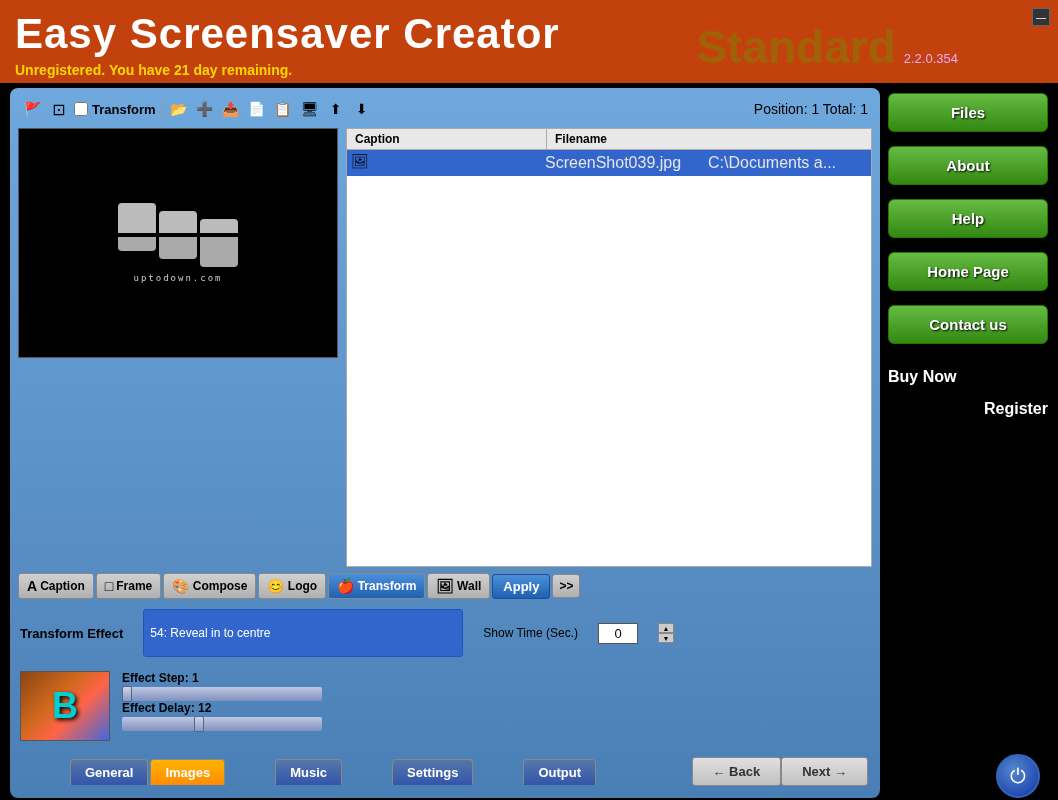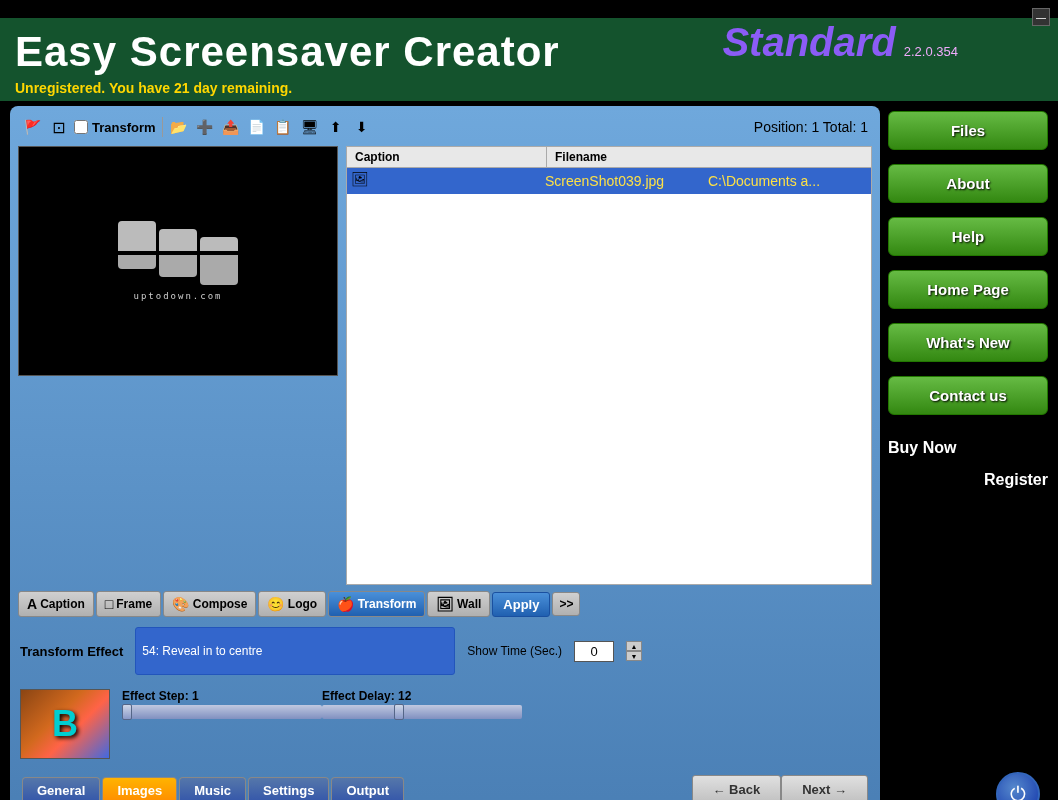--- a/index.html
+++ b/index.html
@@ -7,43 +7,41 @@
       width: 1058px;
       height: 800px;
       background: #000;
       font-family: Arial, sans-serif;
       overflow: hidden;
       position: relative;
     }
 
     
     #header {
-      background: #14532d;
+      background: #c2410c;
       padding: 10px 15px 5px 15px;
-      margin-top: 18px;
     }
     #app-title {
       font-size: 42px;
       font-weight: bold;
       color: #fff;
       letter-spacing: 1px;
     }
     #version-area {
       position: absolute;
       top: 20px;
       right: 100px;
       display: flex;
       align-items: baseline;
       gap: 8px;
     }
     #edition-label {
-      font-size: 40px;
-      font-weight: bold;
-      color: #8b5cf6;
-      font-style: italic;
+      font-size: 46px;
+      font-weight: bold;
+      color: #a16207;
     }
     #version-number {
       font-size: 13px;
       color: #f0abfc;
     }
     #unregistered-msg {
       color: #FFD700;
       font-size: 14px;
       font-weight: bold;
       margin-top: 4px;
@@ -199,22 +197,22 @@
       font-size: 14px;
     }
     .file-row-caption {
       width: 170px;
       font-size: 12px;
       color: #fff;
       padding-right: 4px;
     }
     .file-row-filename {
       flex: 1;
-      font-size: 14px;
-      color: #fde047;
+      font-size: 16px;
+      color: #e5e5e5;
     }
 
     
     #tab-buttons {
       display: flex;
       gap: 2px;
       align-items: center;
       flex-wrap: wrap;
     }
     .tab-btn {
@@ -254,21 +252,21 @@
       border-radius: 3px;
       cursor: pointer;
       font-size: 12px;
       font-weight: bold;
     }
 
     
     #transform-area {
       display: flex;
       align-items: center;
-      gap: 12px;
+      gap: 20px;
       padding: 4px 2px;
     }
     #transform-label-txt {
       font-size: 13px;
       color: #000;
       font-weight: bold;
       white-space: nowrap;
     }
     #transform-dropdown {
       flex: 1;
@@ -330,20 +328,21 @@
     }
     #effect-preview-letter {
       font-size: 36px;
       font-weight: bold;
       color: #00CED1;
       text-shadow: 2px 2px 4px #000;
     }
     #effect-sliders {
       flex: 1;
       display: flex;
+      flex-direction: column;
       gap: 0;
     }
     .effect-row {
       display: flex;
       flex-direction: column;
       gap: 2px;
     }
     .effect-label {
       font-size: 12px;
       color: #000;
@@ -380,20 +379,21 @@
       border-radius: 4px 4px 0 0;
       font-size: 13px;
       font-weight: bold;
       cursor: pointer;
       border: 1px solid #888;
       border-bottom: none;
     }
     .bottom-tab.inactive {
       background: linear-gradient(180deg, #5577aa 0%, #3355aa 100%);
       color: #fff;
+      margin-left: 48px;
     }
     .bottom-tab.active {
       background: linear-gradient(180deg, #FFB300 0%, #FF8C00 100%);
       color: #fff;
     }
     #nav-buttons {
       display: flex;
       margin-left: auto;
     }
     .nav-btn {
@@ -621,21 +621,20 @@
         <button class="nav-btn">Next →</button>
       </div>
     </div>
   </div>
 
   <div id="right-panel">
     <button class="right-btn">Files</button>
     <button class="right-btn">About</button>
     <button class="right-btn">Help</button>
     <button class="right-btn">Home Page</button>
-    <button class="right-btn">What's New</button>
     <button class="right-btn">Contact us</button>
     <div id="buy-now-label">Buy Now</div>
     <div id="register-label">Register</div>
     <div id="power-btn">
       <span id="power-icon">⏻</span>
     </div>
   </div>
 </div>
 
 </body></html>

